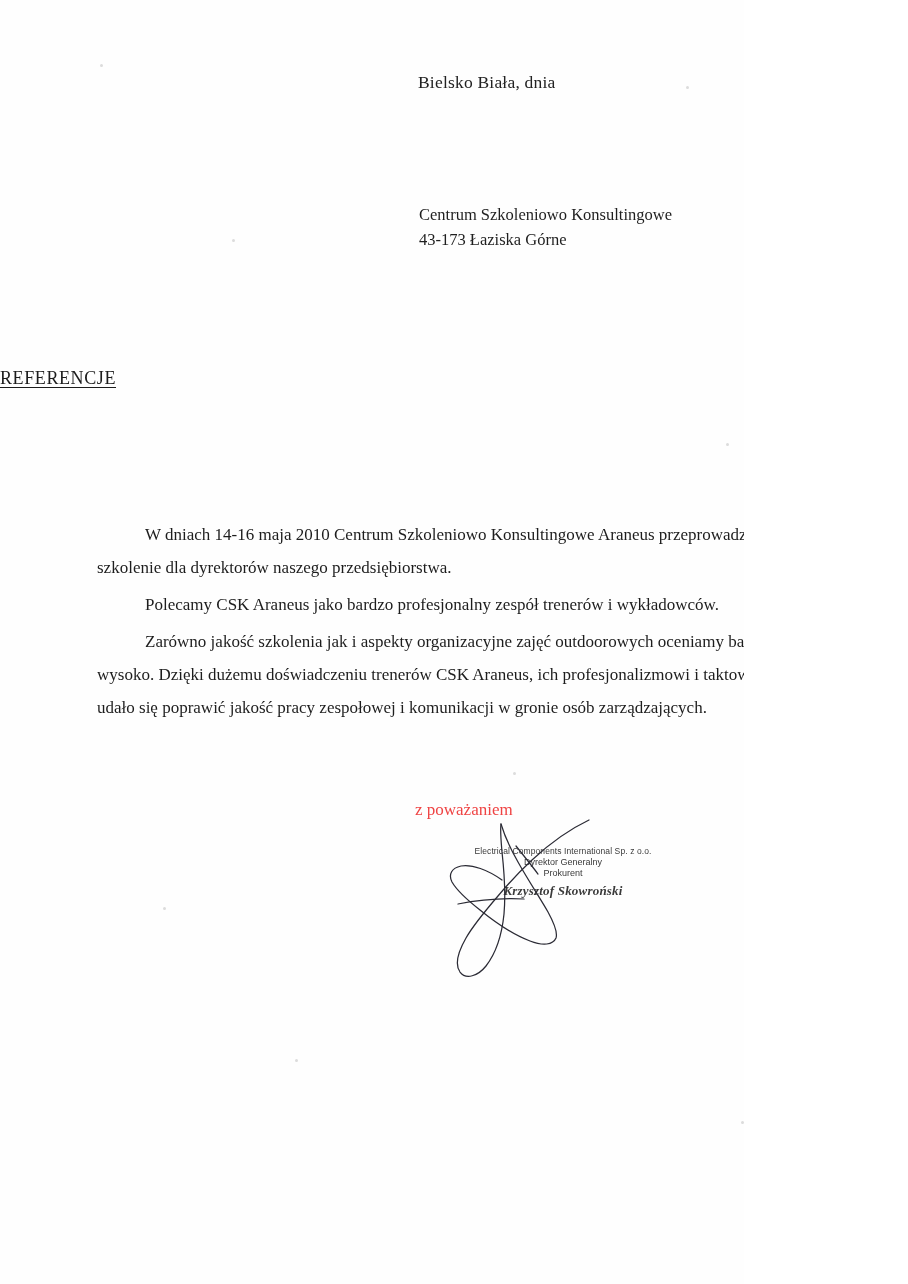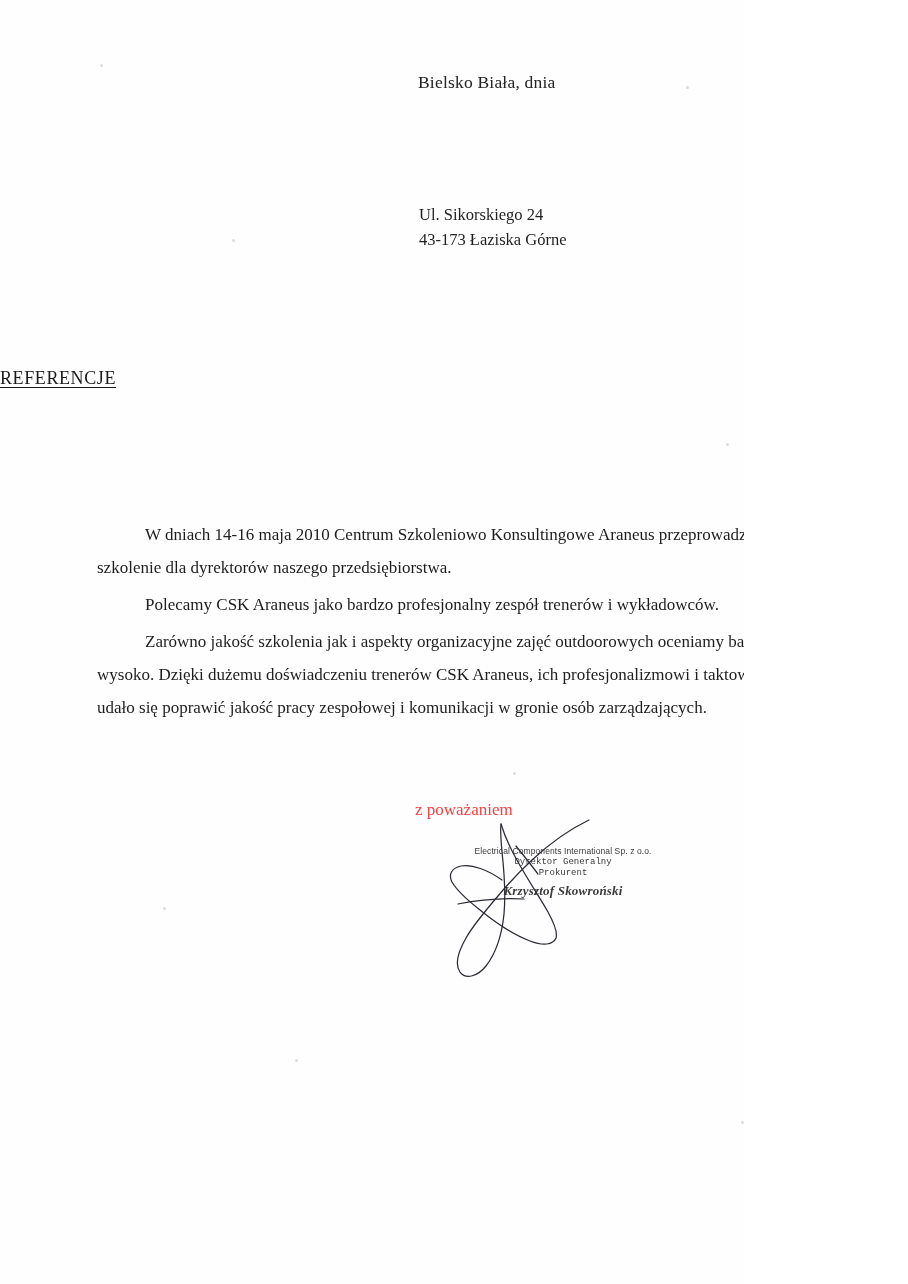--- a/index.html
+++ b/index.html
@@ -91,21 +91,21 @@
     color: #3a3a3a;
   }
   .stamp .line1 {
     font-family: "Liberation Sans", sans-serif;
     font-size: 8.5px;
     letter-spacing: 0.1px;
     white-space: nowrap;
   }
   .stamp .line2,
   .stamp .line3 {
-    font-family: Liberation Mono, monospace;
+    font-family: Liberation Sans, sans-serif;
     font-size: 9px;
     margin-top: 1px;
   }
   .stamp .line4 {
     font-family: "Liberation Serif", serif;
     font-style: italic;
     font-weight: bold;
     font-size: 13px;
     margin-top: 5px;
     letter-spacing: 0.2px;
@@ -136,21 +136,21 @@
   <div class="speckle" style="left:232px; top:239px;"></div>
   <div class="speckle" style="left:726px; top:443px;"></div>
   <div class="speckle" style="left:513px; top:772px;"></div>
   <div class="speckle" style="left:295px; top:1059px;"></div>
   <div class="speckle" style="left:741px; top:1121px;"></div>
   <div class="speckle" style="left:163px; top:907px;"></div>
 
   <div class="date-line">Bielsko Biała, dnia</div>
 
   <div class="addressee">
-    <div>Ul. Sikorskiego 24</div>
+    <div>Centrum Szkoleniowo Konsultingowe</div>
     <div>43-173 Łaziska Górne</div>
   </div>
 
   <div class="title">
     <span>REFERENCJE</span>
   </div>
 
   <div class="body-text">
     <p>W dniach 14-16 maja 2010 Centrum Szkoleniowo Konsultingowe Araneus przeprowadziło szkolenie dla dyrektorów naszego przedsiębiorstwa.</p>
     <p>Polecamy CSK Araneus jako bardzo profesjonalny zespół trenerów i wykładowców.</p>

